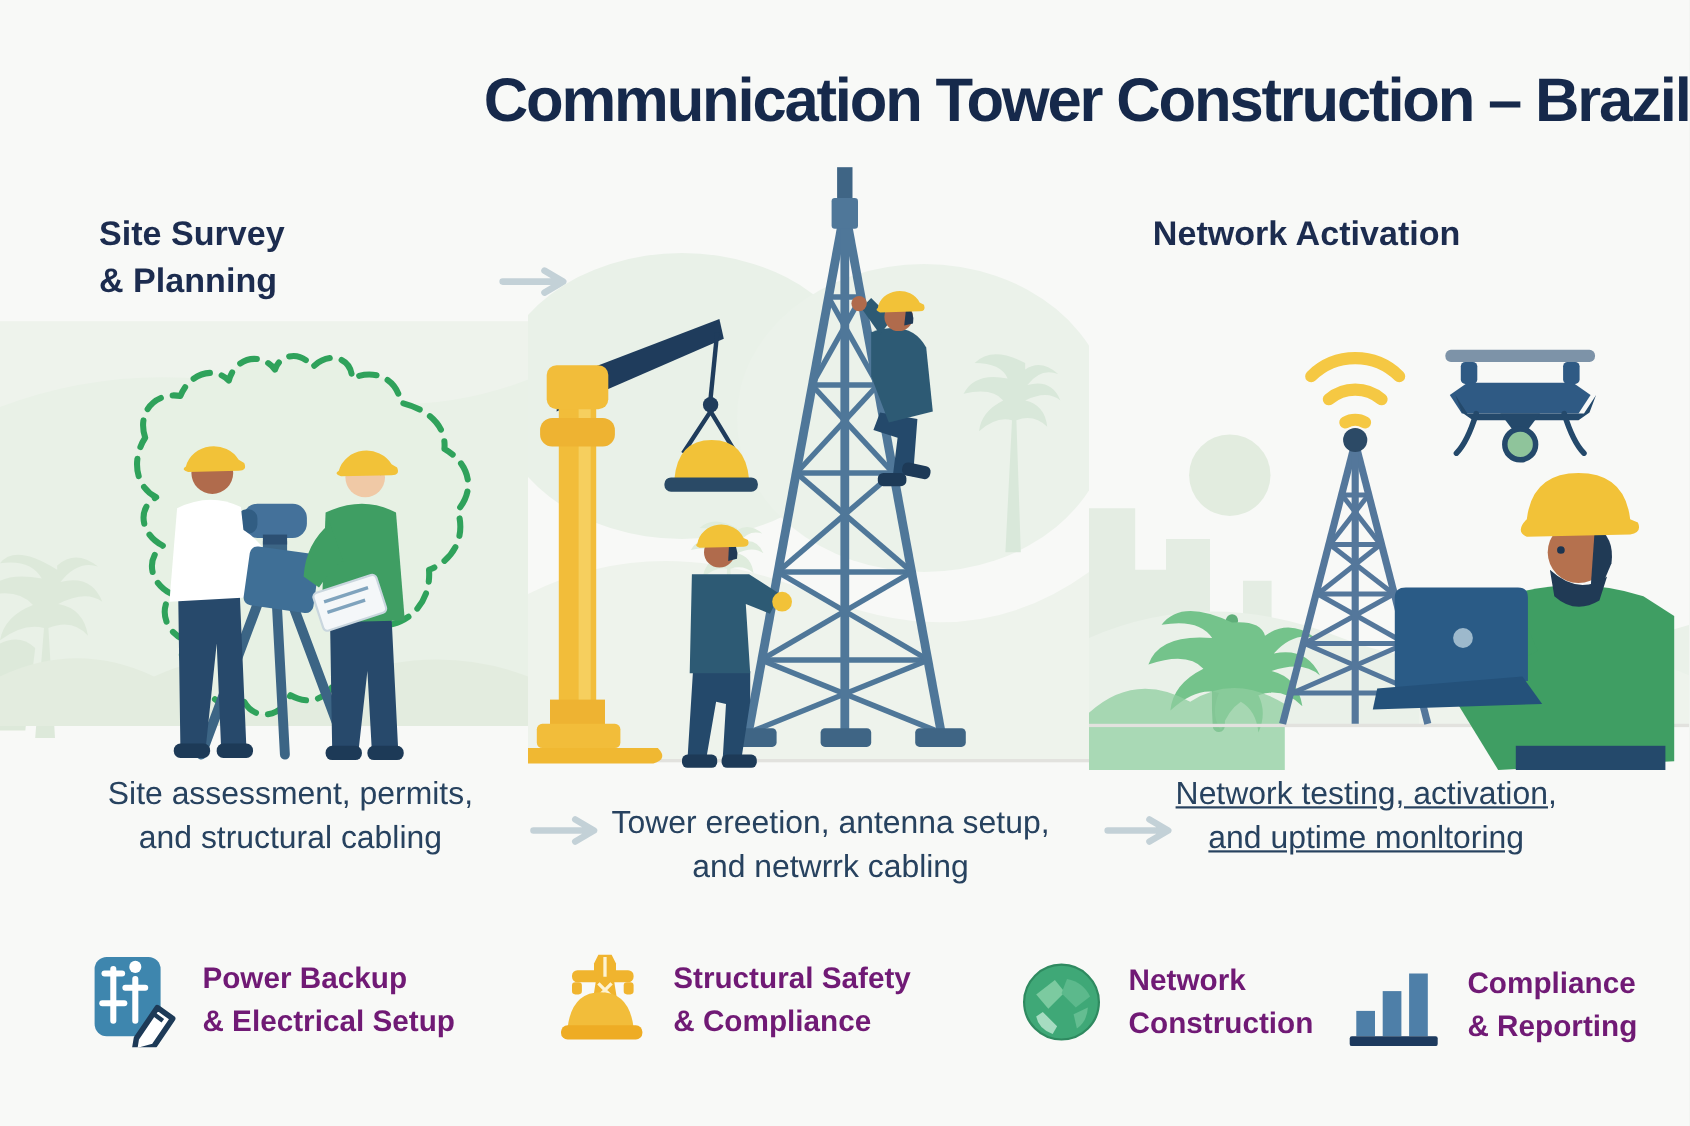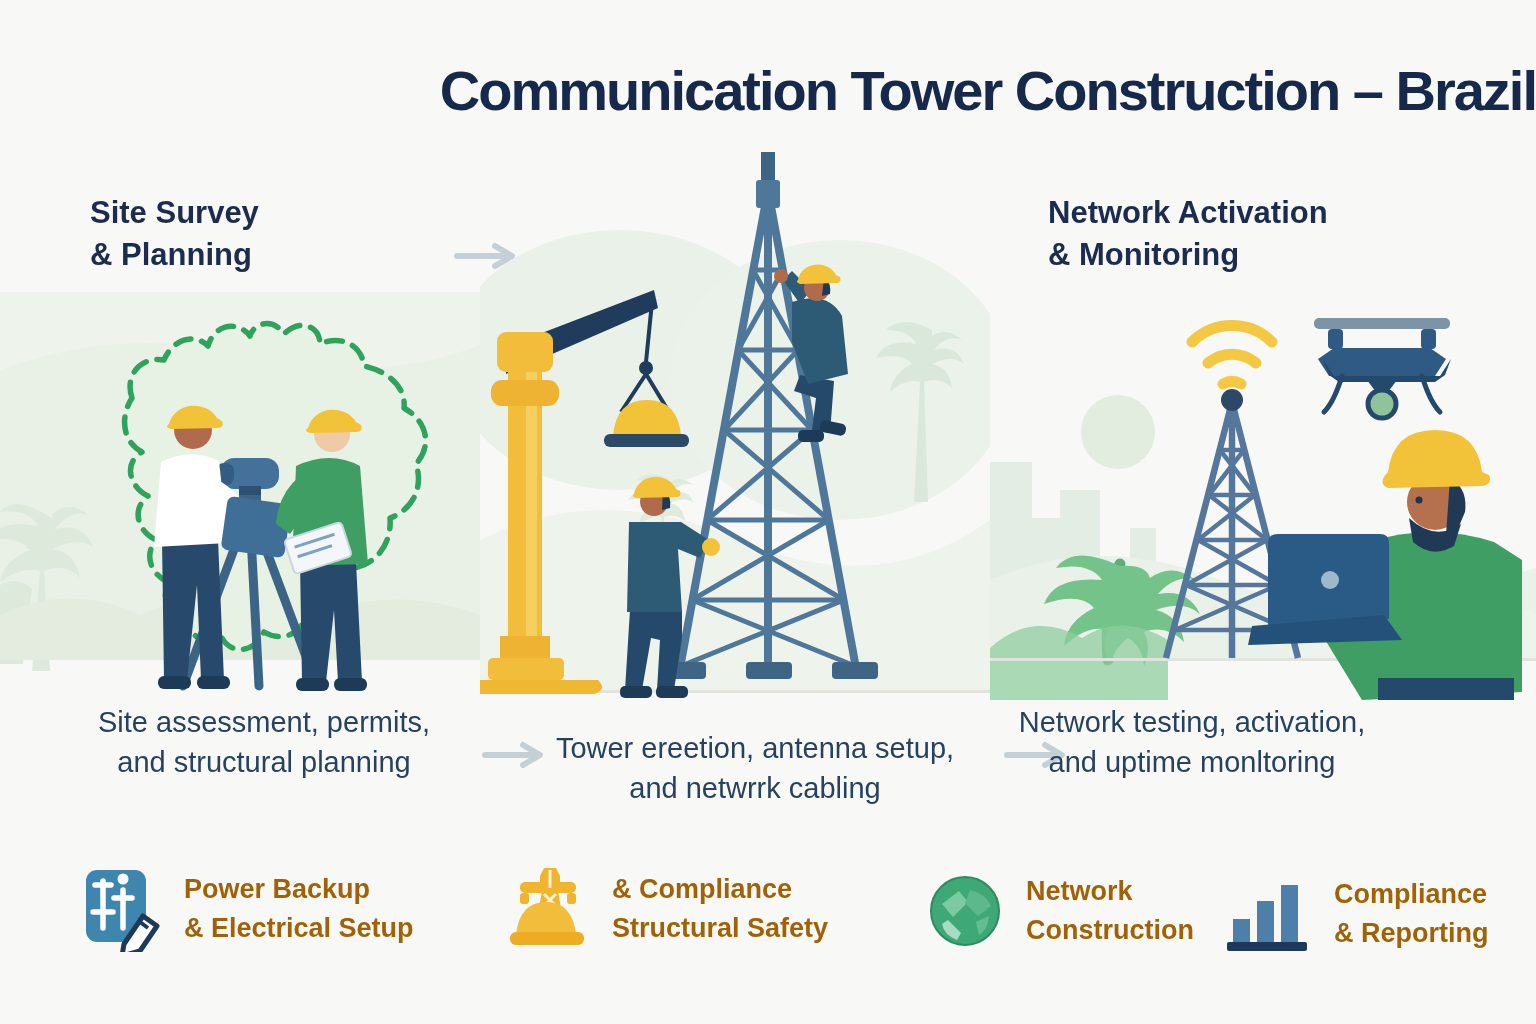--- a/index.html
+++ b/index.html
@@ -19,54 +19,53 @@
     line-height:42px;color:#1c2c4f;
   }
   .stage-heading.left{left:90px;top:192px;width:345px;}
   .stage-heading.right{left:1048px;top:192px;width:355px;}
   .caption{
     position:absolute;text-align:center;font-size:29px;font-weight:400;
     line-height:40px;color:#27425f;
   }
   .caption.c1{left:78px;top:702px;width:372px;}
   .caption.c2{left:542px;top:728px;width:426px;}
-  .caption.c3{left:1016px;top:702px;width:352px;}
+  .caption.c3{left:1066px;top:702px;width:352px;text-decoration:underline;}
   .arrow{position:absolute;}
   .arrow.top{left:452px;top:241px;}
   .arrow.mid1{left:480px;top:740px;}
   .arrow.mid2{left:1002px;top:740px;}
   .illus{position:absolute;}
   .illus.left{left:0;top:280px;}
   .illus.mid{left:480px;top:150px;}
   .illus.right{left:990px;top:280px;}
   .feature{
     position:absolute;display:flex;align-items:center;gap:24px;
   }
   .feature .label{
-    font-size:27px;font-weight:bold;line-height:39px;color:#a16207;
+    font-size:27px;font-weight:bold;line-height:39px;color:#701a75;
   }
   .f1{left:82px;top:866px;}
   .f2{left:508px;top:866px;}
   .f3{left:928px;top:872px;}
   .f4{left:1226px;top:874px;}
 </style>
 </head>
 <body>
 
 <div class="canvas">
 
   <h1 class="title">Communication Tower Construction – Brazil</h1>
 
   <div class="stage-heading left">
     <div>Site Survey</div>
     <div>&amp; Planning</div>
   </div>
   <div class="stage-heading right">
     <div>Network Activation</div>
-    <div>&amp; Monitoring</div>
   </div>
 
   <svg class="arrow top" width="72" height="30" viewBox="0 0 72 30">
     <path d="M5,15 H54 M43,5 L60,15 L43,25" stroke="#c3d1d7" stroke-width="6" fill="none" stroke-linecap="round" stroke-linejoin="round"></path>
   </svg>
   <svg class="arrow mid1" width="72" height="30" viewBox="0 0 72 30">
     <path d="M5,15 H54 M43,5 L60,15 L43,25" stroke="#c3d1d7" stroke-width="6" fill="none" stroke-linecap="round" stroke-linejoin="round"></path>
   </svg>
   <svg class="arrow mid2" width="72" height="30" viewBox="0 0 72 30">
     <path d="M5,15 H54 M43,5 L60,15 L43,25" stroke="#c3d1d7" stroke-width="6" fill="none" stroke-linecap="round" stroke-linejoin="round"></path>
@@ -272,21 +271,21 @@
       <path d="M398,192 q5,-42 47,-42 q42,0 47,42 l7,3 q4,9 -7,11 l-94,2 q-11,-5 0,-16 z" fill="#f2c238"></path>
       <circle cx="378" cy="346" r="10" fill="#b5714e"></circle>
       <g>
         <path d="M288,254 h102 q9,0 9,9 v76 l-112,11 q-9,1 -9,-8 v-79 q0,-9 10,-9 z" fill="#2a5b86"></path>
         <circle cx="340" cy="300" r="9" fill="#9db9cc"></circle>
         <path d="M262,346 l132,-11 18,25 -154,5 z" fill="#24517a"></path>
       </g>
     </g>
   </svg>
 
-  <div class="caption c1">Site assessment, permits, and structural planning</div>
+  <div class="caption c1">Site assessment, permits, and structural cabling</div>
   <div class="caption c2">Tower ereetion, antenna setup, and netwrrk cabling</div>
   <div class="caption c3">Network testing, activation, and uptime monltoring</div>
 
   <div class="feature f1">
     <svg width="78" height="86" viewBox="0 0 78 86">
       <rect x="4" y="4" width="60" height="72" rx="11" fill="#3e86ae"></rect>
       <g stroke="#ffffff" stroke-width="5.5" stroke-linecap="round">
         <line x1="21" y1="15" x2="21" y2="62"></line>
         <line x1="11" y1="46" x2="31" y2="46"></line>
         <line x1="13" y1="19" x2="29" y2="19"></line>
@@ -313,22 +312,22 @@
         <path d="M34,24 h16 l6,38 h-28 z"></path>
       </g>
       <g stroke="#fdf3d2" stroke-width="3" fill="none">
         <path d="M36,28 l12,12 m0,-12 l-12,12 m-1,14 l14,0"></path>
         <line x1="42" y1="4" x2="42" y2="22"></line>
       </g>
       <path d="M8,68 q4,-32 30,-32 q26,0 30,32 z" fill="#f2bd3a"></path>
       <rect x="2" y="66" width="74" height="13" rx="6" fill="#eeac24"></rect>
     </svg>
     <div class="label">
+      <div>Structural Safety</div>
       <div>&amp; Compliance</div>
-      <div>Structural Safety</div>
     </div>
   </div>
 
   <div class="feature f3">
     <svg width="74" height="74" viewBox="0 0 74 74">
       <circle cx="37" cy="37" r="34" fill="#3fa877" stroke="#2f8a60" stroke-width="2"></circle>
       <path d="M14,30 l17,-13 9,11 -15,15 z" fill="#7ccaa0"></path>
       <path d="M20,46 l13,13 -4,7 q-13,-5 -15,-16 z" fill="#a6dcc1"></path>
       <path d="M42,16 q15,3 21,16 l-13,10 -13,-13 z" fill="#5cb98c"></path>
       <path d="M48,48 l13,-6 q-1,13 -10,19 z" fill="#64bd91"></path>

